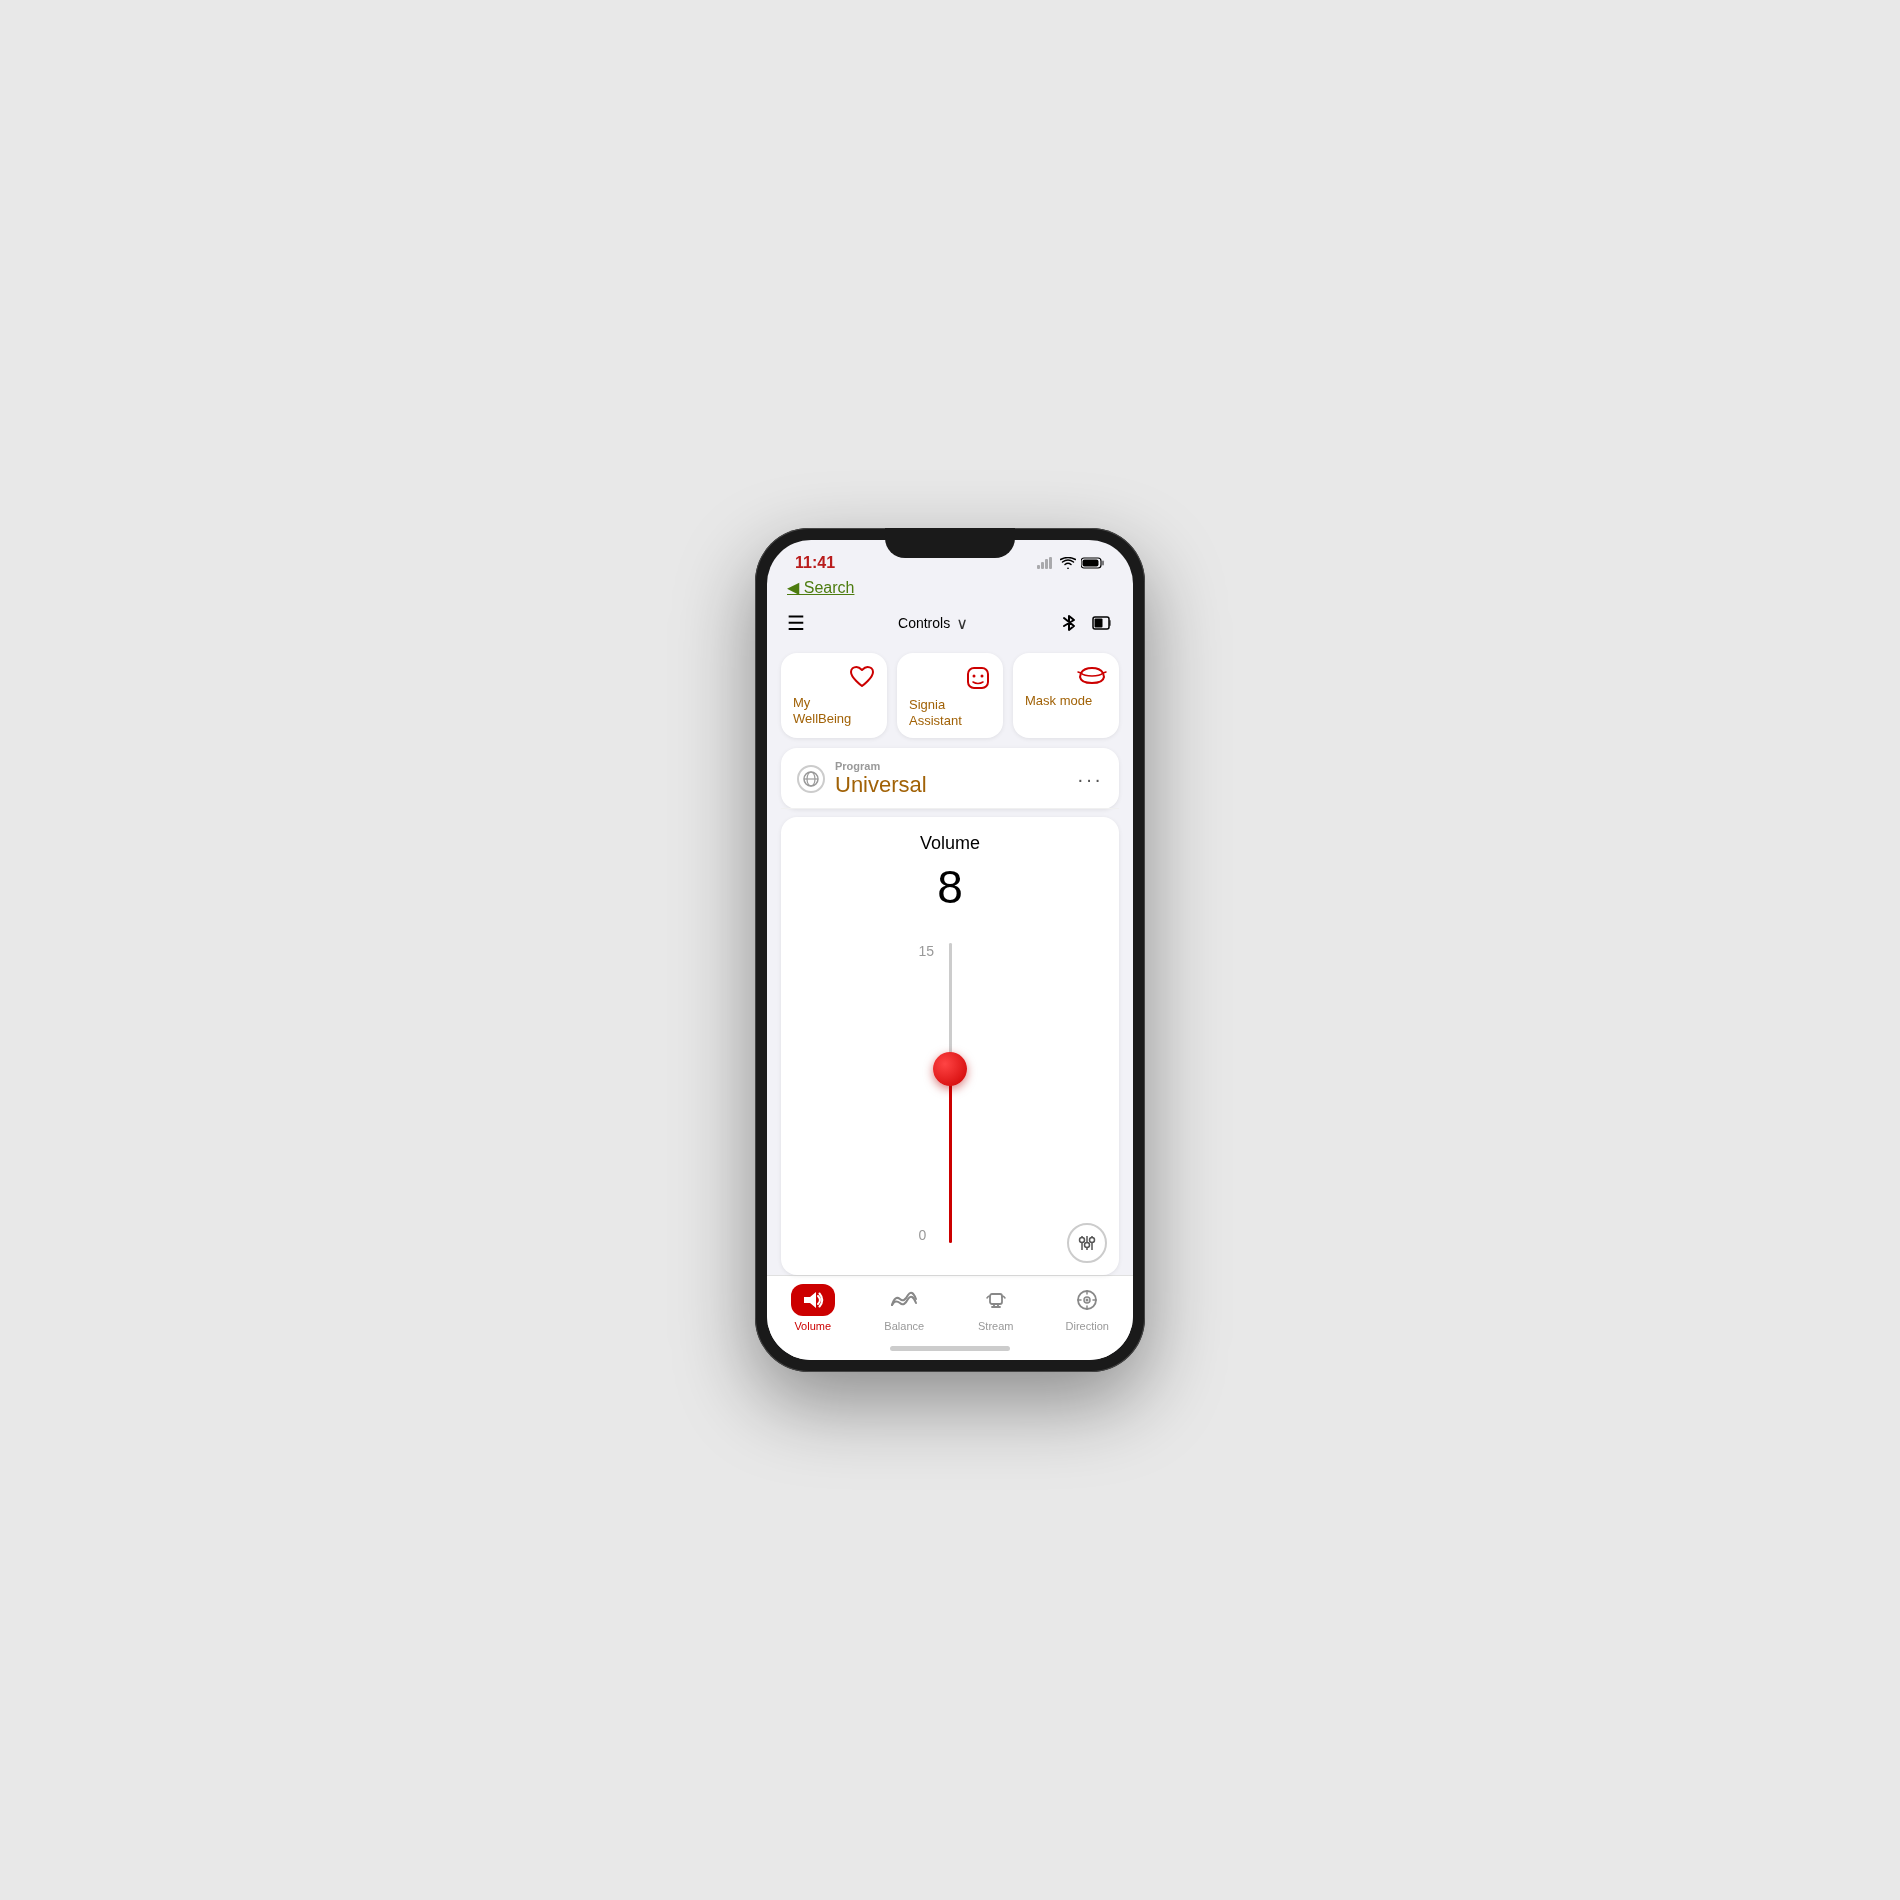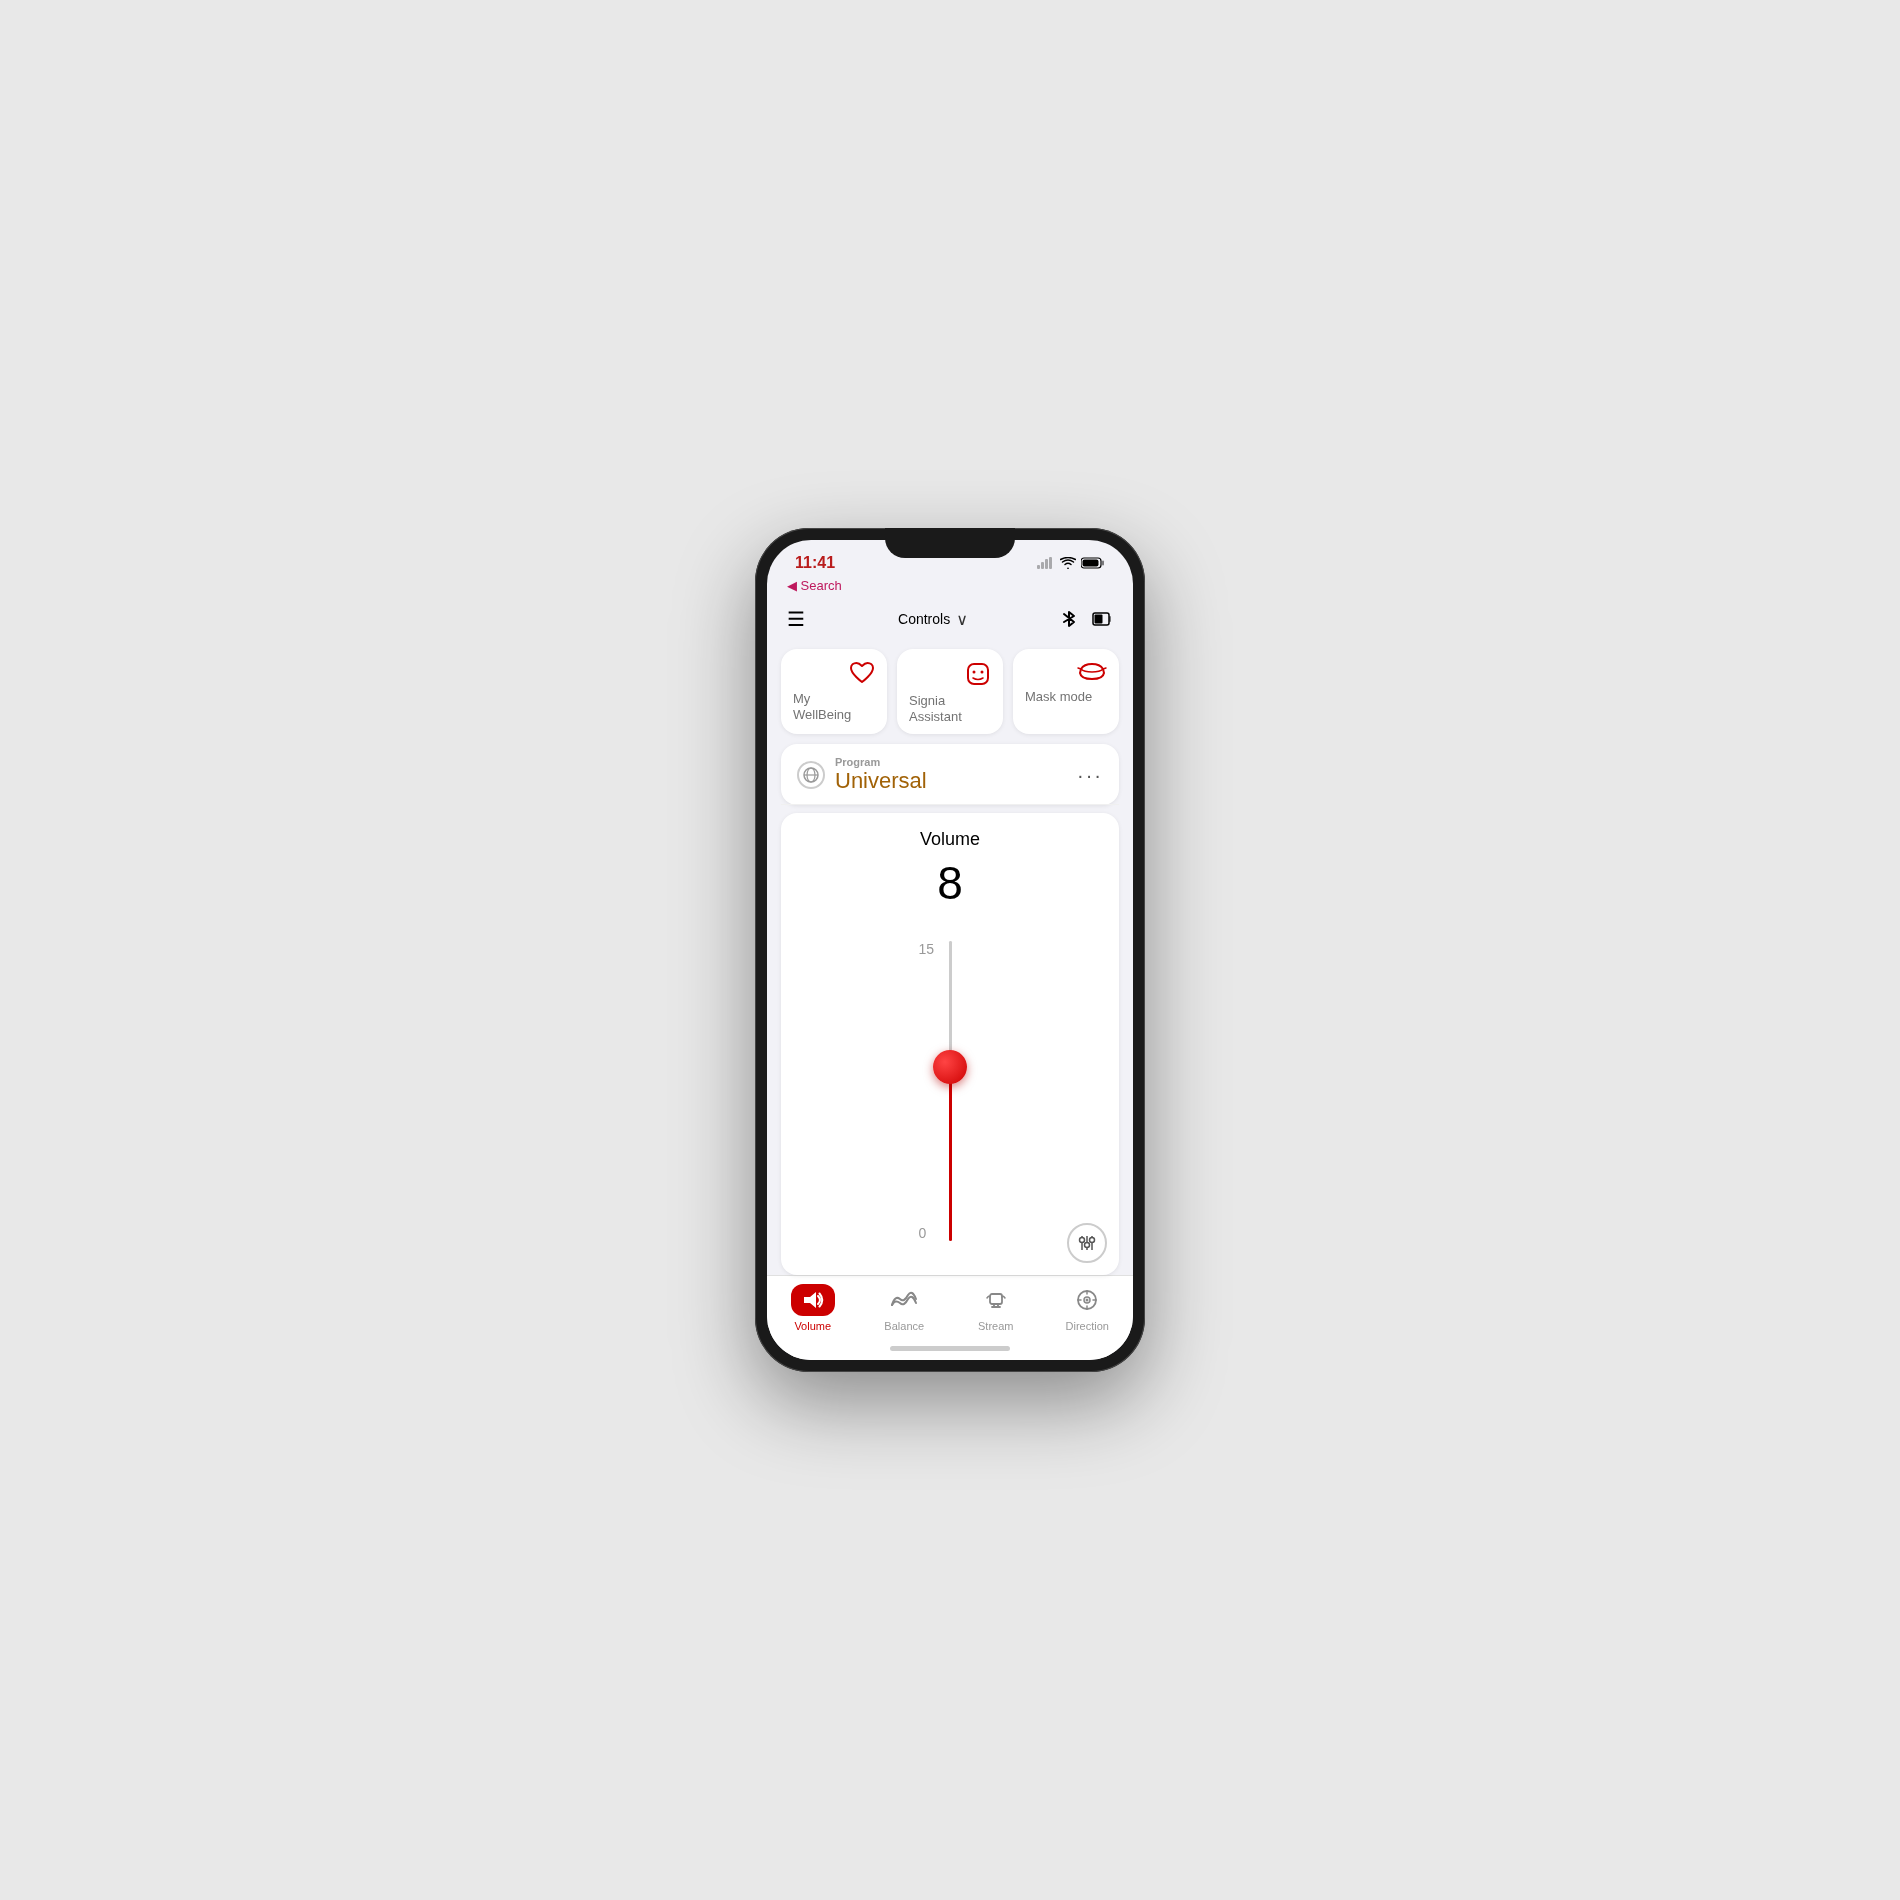--- a/index.html
+++ b/index.html
@@ -69,23 +69,24 @@
 
     .status-icons {
       display: flex;
       align-items: center;
       gap: 5px;
     }
 
     
     .search-back {
       padding: 2px 20px 6px;
-      font-size: 13px;
-      color: #be185d;
-      flex-shrink: 0;
+      font-size: 16px;
+      color: #4d7c0f;
+      flex-shrink: 0;
+      text-decoration: underline;
     }
 
     
     .nav-bar {
       display: flex;
       align-items: center;
       justify-content: space-between;
       padding: 8px 20px 10px;
       background: #f2f2f7;
       flex-shrink: 0;
@@ -135,21 +136,21 @@
     }
 
     .quick-card-icon {
       align-self: flex-end;
       font-size: 22px;
     }
 
     .quick-card-label {
       font-size: 13px;
       font-weight: 500;
-      color: #737373;
+      color: #a16207;
       line-height: 1.2;
     }
 
     
     .program-card {
       margin: 0 14px 8px;
       background: #fff;
       border-radius: 16px;
       flex-shrink: 0;
       box-shadow: 0 1px 4px rgba(0,0,0,0.08);

